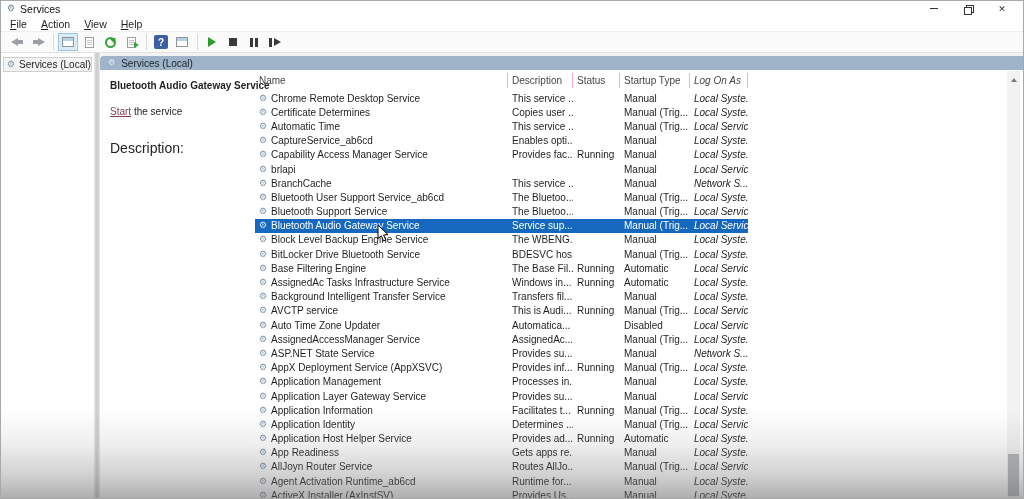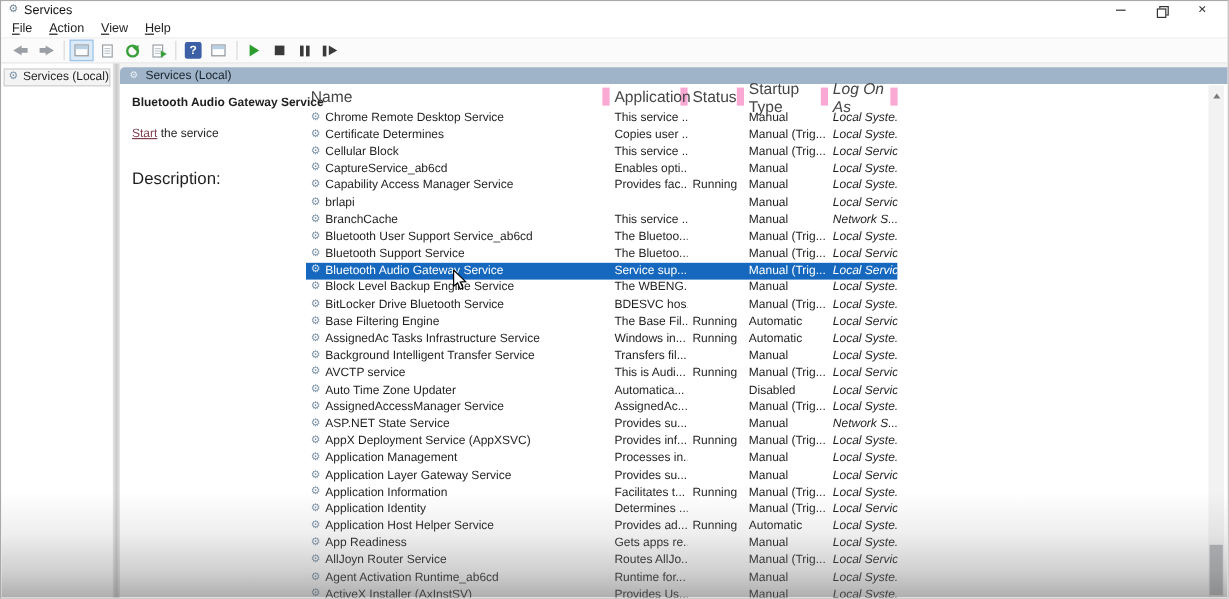--- a/index.html
+++ b/index.html
@@ -68,21 +68,21 @@
   .infopane { width:155px; padding:10px 6px 0 10px; flex-shrink:0; }
   .info-title { font-size:10px; font-weight:bold; white-space:nowrap; }
   .info-action { margin-top:15px; font-size:10px; }
   .info-action a { color:#7e4050; text-decoration:underline; }
   .info-desc-label { margin-top:23px; font-size:14px; }
   .info-desc { font-size:10px; line-height:11.5px; margin-top:1px; width:150px; color:#222; }
 
   
   .listwrap { width:493px; flex-shrink:0; display:flex; flex-direction:column; min-height:0; }
   .listheader { height:21px; display:flex; align-items:flex-end; padding-bottom:3px; }
-  .hcell { font-size:13px; color:#454545; padding-left:4px; border-right:6px solid #f9a8d4; height:15px; display:flex; align-items:center; }
+  .hcell { font-size:10px; color:#454545; padding-left:4px; border-right:1px solid #f9a8d4; height:15px; display:flex; align-items:center; }
   .c0 { width:253px; } .c1 { width:65px; } .c2 { width:47px; } .c3 { width:70px; } .c4 { width:58px;font-style:italic; }
   .rows { flex:1; overflow:hidden; }
   .row { display:flex; align-items:center; height:14.2px; font-size:10px; white-space:nowrap; }
   .cell { overflow:hidden; padding-left:4px; flex-shrink:0; }
   .namecell { display:flex; align-items:center; gap:4px; }
   .row-gear { font-family:"DejaVu Sans",sans-serif; font-size:9px; color:#7d93a8; line-height:1; flex-shrink:0; }
   .row.sel { background:#1568be; color:#fff; }
   .row.sel .row-gear { color:#cfe3f4; }
 
   
@@ -197,21 +197,21 @@
 
         <div class="infopane">
           <div class="info-title">Bluetooth Audio Gateway Service</div>
           <div class="info-action"><a href="#">Start</a><span> the service</span></div>
           <div class="info-desc-label">Description:</div>
         </div>
 
         <div class="listwrap">
           <div class="listheader">
               <span class="hcell c0">Name</span>
-              <span class="hcell c1">Application</span>
+              <span class="hcell c1">Description</span>
               <span class="hcell c2">Status</span>
               <span class="hcell c3">Startup Type</span>
               <span class="hcell c4">Log On As</span>
             </div>
           <div class="rows">
               <div class="row">
                 <span class="cell namecell c0">
                   <span class="row-gear">⚙</span>
                   <span>Chrome Remote Desktop Service</span>
                 </span>
@@ -226,21 +226,21 @@
                   <span>Certificate Determines</span>
                 </span>
                 <span class="cell c1">Copies user ...</span>
                 <span class="cell c2"></span>
                 <span class="cell c3">Manual (Trig...</span>
                 <span class="cell c4">Local Syste...</span>
               </div>
               <div class="row">
                 <span class="cell namecell c0">
                   <span class="row-gear">⚙</span>
-                  <span>Cellular Block</span>
+                  <span>Automatic Time</span>
                 </span>
                 <span class="cell c1">This service ...</span>
                 <span class="cell c2"></span>
                 <span class="cell c3">Manual (Trig...</span>
                 <span class="cell c4">Local Service</span>
               </div>
               <div class="row">
                 <span class="cell namecell c0">
                   <span class="row-gear">⚙</span>
                   <span>CaptureService_ab6cd</span>

